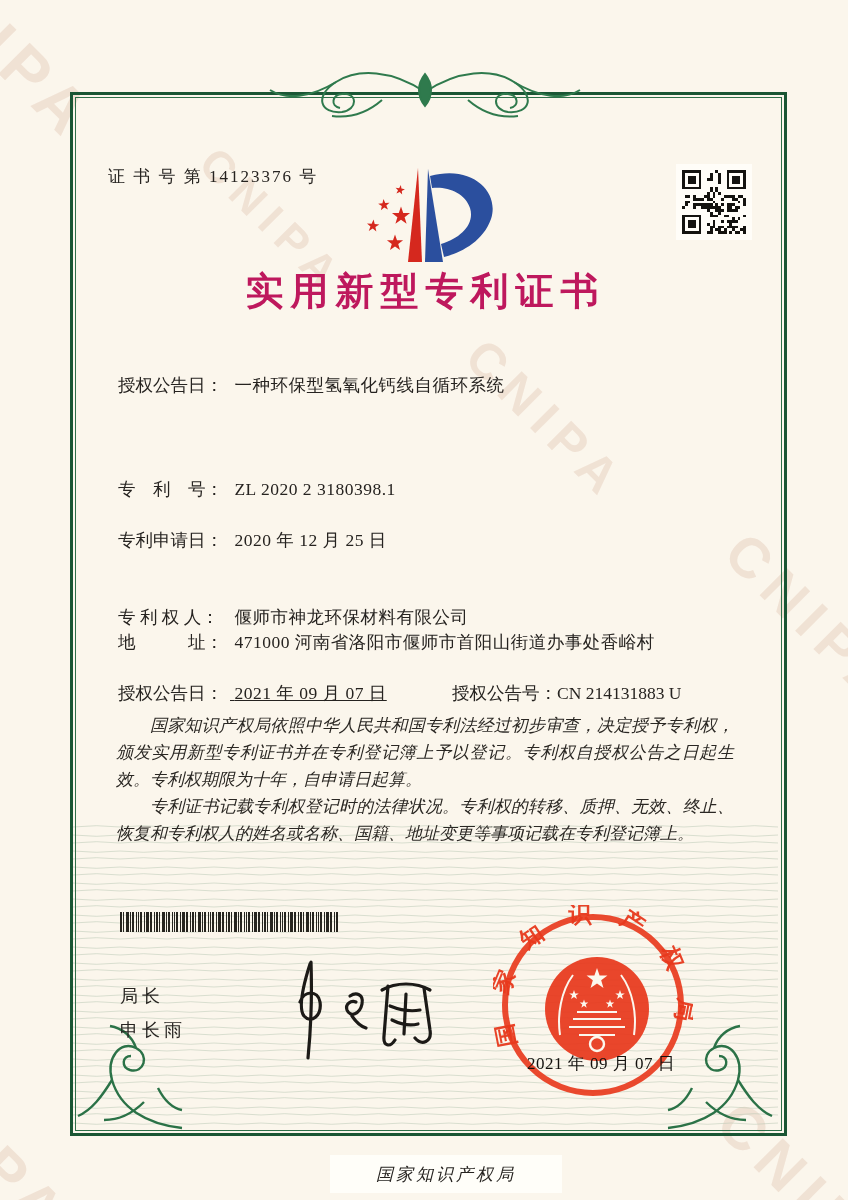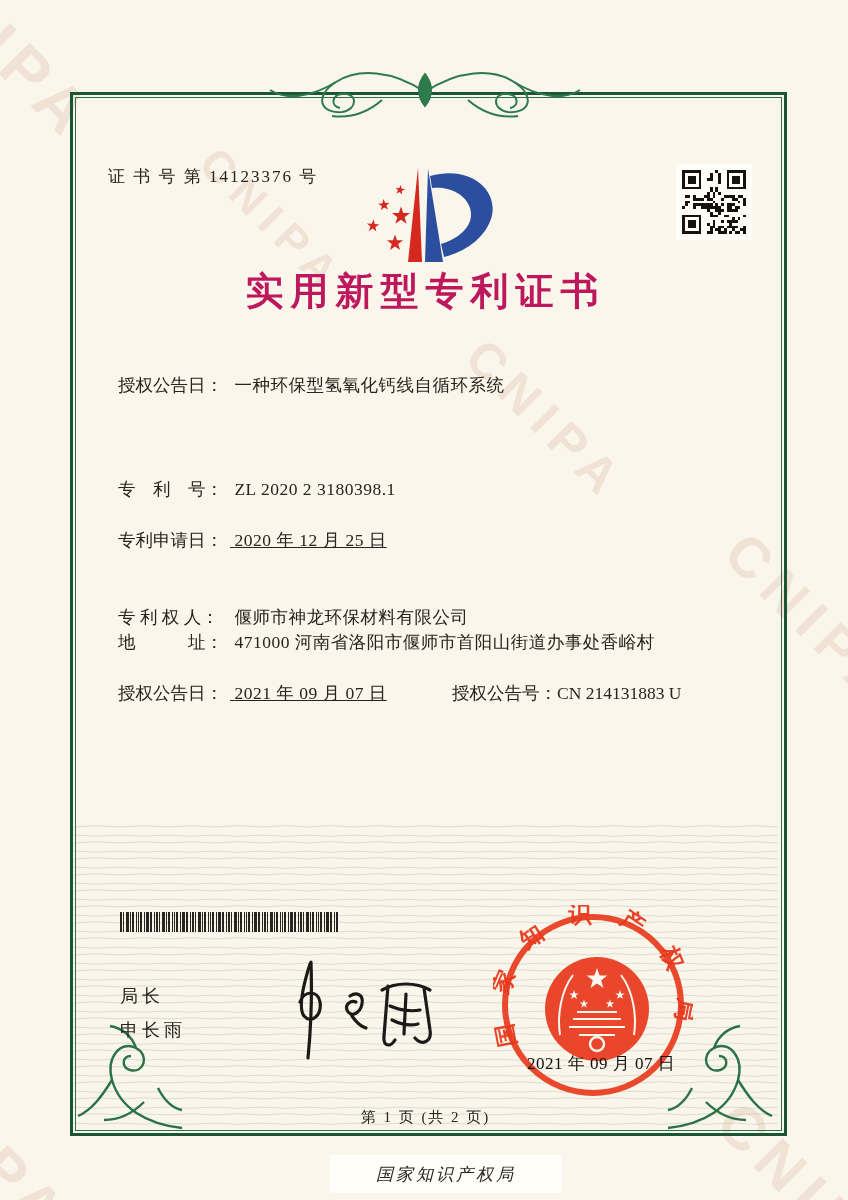--- a/index.html
+++ b/index.html
@@ -314,40 +314,44 @@
     <div class="abs title">实用新型专利证书</div>
 
     <div class="abs frow" style="top:357px;">
       <span class="flabel">授权公告日：</span>
       <span class="fvalue">一种环保型氢氧化钙线自循环系统</span>
     </div>
     <div class="abs frow" style="top:461px;">
       <span class="flabel">专　利　号：</span>
       <span class="fvalue">ZL 2020 2 3180398.1</span>
     </div>
-    <div class="abs frow" style="top:512px;text-decoration:underline;">
+    <div class="abs frow" style="top:512px;">
       <span class="flabel">专利申请日：</span>
       <span class="fvalue">2020 年 12 月 25 日</span>
     </div>
     <div class="abs frow" style="top:563px;margin-top:26px;">
       <span class="flabel">专 利 权 人：</span>
       <span class="fvalue">偃师市神龙环保材料有限公司</span>
     </div>
     <div class="abs frow" style="top:614px;">
       <span class="flabel">地　　　址：</span>
       <span class="fvalue">471000 河南省洛阳市偃师市首阳山街道办事处香峪村</span>
     </div>
     <div class="abs frow" style="top:665px;text-decoration:underline;">
       <span class="flabel">授权公告日：</span>
       <span class="fvalue">2021 年 09 月 07 日</span>
       <span class="grant-no">
         <span>授权公告号：</span><span>CN 214131883 U</span>
       </span>
     </div>
 
+    <div class="abs body-par">
+      <p>国家知识产权局依照中华人民共和国专利法经过初步审查，决定授予专利权，颁发实用新型专利证书并在专利登记簿上予以登记。专利权自授权公告之日起生效。专利权期限为十年，自申请日起算。</p>
+      <p>专利证书记载专利权登记时的法律状况。专利权的转移、质押、无效、终止、恢复和专利权人的姓名或名称、国籍、地址变更等事项记载在专利登记簿上。</p>
+    </div>
 
     <div class="abs barcode" id="barcode"><i style="width: 2px; margin-right: 1px;"></i><i style="width: 1px; margin-right: 2px;"></i><i style="width: 3px; margin-right: 1px;"></i><i style="width: 1px; margin-right: 1px;"></i><i style="width: 2px; margin-right: 2px;"></i><i style="width: 1px; margin-right: 1px;"></i><i style="width: 1px; margin-right: 1px;"></i><i style="width: 2px; margin-right: 2px;"></i><i style="width: 1px; margin-right: 1px;"></i><i style="width: 3px; margin-right: 1px;"></i><i style="width: 2px; margin-right: 2px;"></i><i style="width: 1px; margin-right: 1px;"></i><i style="width: 2px; margin-right: 1px;"></i><i style="width: 1px; margin-right: 2px;"></i><i style="width: 3px; margin-right: 1px;"></i><i style="width: 1px; margin-right: 1px;"></i><i style="width: 2px; margin-right: 2px;"></i><i style="width: 1px; margin-right: 1px;"></i><i style="width: 1px; margin-right: 1px;"></i><i style="width: 2px; margin-right: 2px;"></i><i style="width: 1px; margin-right: 1px;"></i><i style="width: 3px; margin-right: 1px;"></i><i style="width: 2px; margin-right: 2px;"></i><i style="width: 1px; margin-right: 1px;"></i><i style="width: 2px; margin-right: 1px;"></i><i style="width: 1px; margin-right: 2px;"></i><i style="width: 3px; margin-right: 1px;"></i><i style="width: 1px; margin-right: 1px;"></i><i style="width: 2px; margin-right: 2px;"></i><i style="width: 1px; margin-right: 1px;"></i><i style="width: 1px; margin-right: 1px;"></i><i style="width: 2px; margin-right: 2px;"></i><i style="width: 1px; margin-right: 1px;"></i><i style="width: 3px; margin-right: 1px;"></i><i style="width: 2px; margin-right: 2px;"></i><i style="width: 1px; margin-right: 1px;"></i><i style="width: 2px; margin-right: 1px;"></i><i style="width: 1px; margin-right: 2px;"></i><i style="width: 3px; margin-right: 1px;"></i><i style="width: 1px; margin-right: 1px;"></i><i style="width: 2px; margin-right: 2px;"></i><i style="width: 1px; margin-right: 1px;"></i><i style="width: 1px; margin-right: 1px;"></i><i style="width: 2px; margin-right: 2px;"></i><i style="width: 1px; margin-right: 1px;"></i><i style="width: 3px; margin-right: 1px;"></i><i style="width: 2px; margin-right: 2px;"></i><i style="width: 1px; margin-right: 1px;"></i><i style="width: 2px; margin-right: 1px;"></i><i style="width: 1px; margin-right: 2px;"></i><i style="width: 3px; margin-right: 1px;"></i><i style="width: 1px; margin-right: 1px;"></i><i style="width: 2px; margin-right: 2px;"></i><i style="width: 1px; margin-right: 1px;"></i><i style="width: 1px; margin-right: 1px;"></i><i style="width: 2px; margin-right: 2px;"></i><i style="width: 1px; margin-right: 1px;"></i><i style="width: 3px; margin-right: 1px;"></i><i style="width: 2px; margin-right: 2px;"></i><i style="width: 1px; margin-right: 1px;"></i><i style="width: 2px; margin-right: 1px;"></i><i style="width: 1px; margin-right: 2px;"></i><i style="width: 3px; margin-right: 1px;"></i><i style="width: 1px; margin-right: 1px;"></i><i style="width: 2px; margin-right: 2px;"></i><i style="width: 1px; margin-right: 1px;"></i><i style="width: 1px; margin-right: 1px;"></i><i style="width: 2px; margin-right: 2px;"></i><i style="width: 1px; margin-right: 1px;"></i><i style="width: 3px; margin-right: 1px;"></i><i style="width: 2px; margin-right: 2px;"></i><i style="width: 1px; margin-right: 1px;"></i><i style="width: 2px; margin-right: 1px;"></i></div>
 
     <div class="abs director-title">局长</div>
     <div class="abs director-name">申长雨</div>
 
     <svg class="abs signature" width="200" height="105" viewBox="0 0 200 105">
       <g stroke="#1c1a17" stroke-width="3.2" fill="none" stroke-linecap="round" stroke-linejoin="round">
         <path d="M62,6 C55,28 50,50 56,58 C63,66 74,58 72,44 C70,32 56,32 52,44"></path>
         <path d="M63,4 C64,34 63,70 60,100"></path>
@@ -386,18 +390,17 @@
           <path d="M-14,30 L22,30"></path>
           <path d="M-33,30 C-36,10 -32,-14 -20,-30"></path>
           <path d="M41,30 C44,10 40,-14 28,-30"></path>
         </g>
         <circle cx="4" cy="39" r="7" fill="none" stroke="#fdf8ef" stroke-width="2.4"></circle>
       </g>
     </svg>
 
     <div class="abs seal-date">2021 年 09 月 07 日</div>
 
-    <div class="abs page-number">第 1 页 (共 2 页)</div>
 
     <div class="abs continuation">国家知识产权局</div>
 
   </div>
 </div>
 
 </body></html>

